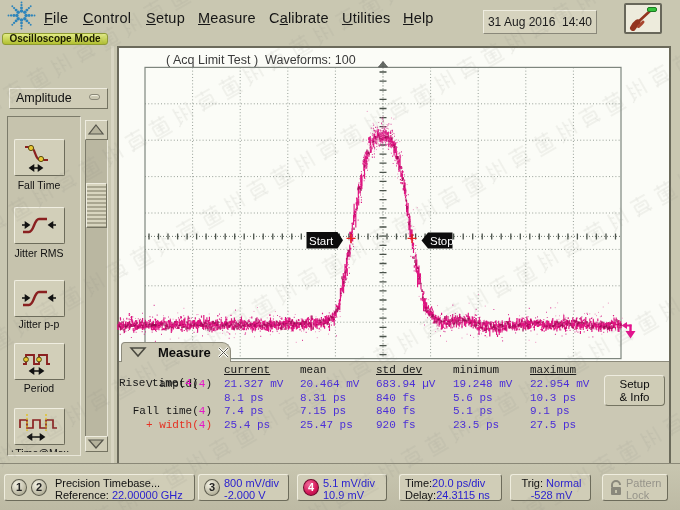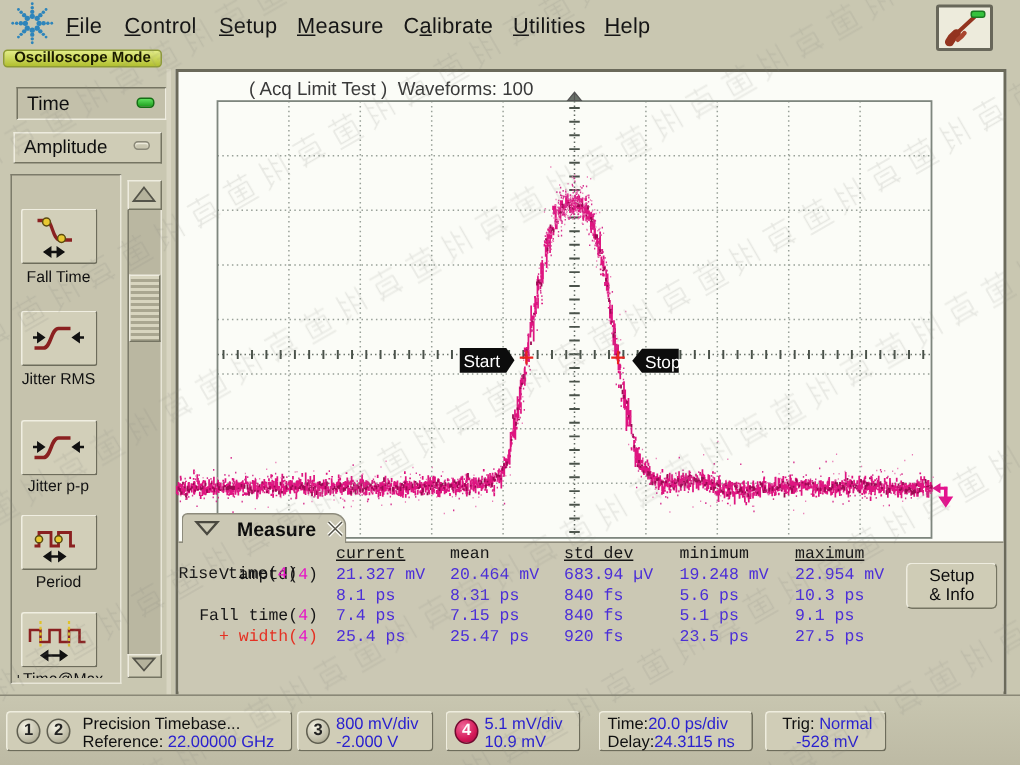--- a/index.html
+++ b/index.html
@@ -55,34 +55,31 @@
       </g>
     </svg>
 
 <div class="menu" style="left:44px"><u>F</u>ile</div>
 <div class="menu" style="left:83px"><u>C</u>ontrol</div>
 <div class="menu" style="left:146px"><u>S</u>etup</div>
 <div class="menu" style="left:198px"><u>M</u>easure</div>
 <div class="menu" style="left:269px">C<u>a</u>librate</div>
 <div class="menu" style="left:342px"><u>U</u>tilities</div>
 <div class="menu" style="left:403px"><u>H</u>elp</div>
+<div class="abs" style="left:483px;top:10px;width:114px;height:24px;background:#d6d3be;border:1px solid #8a887a;border-top-color:#efede0;border-left-color:#efede0;font-size:12px;color:#1a1a1a;text-align:center;line-height:23px">31 Aug 2016&nbsp;&nbsp;14:40</div>
 <div class="abs" style="left:624px;top:3px;width:38px;height:31px;background:#edebdc;border:2.5px solid #68675a;border-radius:2px">
  <svg width="33" height="26" viewBox="0 0 33 26">
   <path d="M7 23c1-2 2.5-4 4.5-5.5" fill="none" stroke="#93341f" stroke-width="6" stroke-linecap="round"></path>
   <path d="M11 18L24.5 5.5" fill="none" stroke="#93341f" stroke-width="2.6" stroke-linecap="round"></path>
   <path d="M12.5 21.5c2-1.5 3.5-3 4.5-4.5" fill="none" stroke="#a8452e" stroke-width="3" stroke-linecap="round"></path>
  </svg>
  <div class="abs" style="left:21px;top:2px;width:10px;height:5px;background:#35c23c;border:1px solid #1c7a22;border-radius:2px"></div>
 </div>
 
 <div class="abs" style="left:2px;top:33px;width:106px;height:12px;border-radius:3px;background:linear-gradient(#e2ec86,#b2c030);border:1px solid #8f9c33;font-size:10px;font-weight:bold;color:#1c1c00;text-align:center;line-height:10px">Oscilloscope Mode</div>
-<div class="sunken abs" style="left:11px;top:57.5px;width:100px;height:22px">
- <div class="abs" style="left:6px;top:2.5px;font-size:13px;color:#0d0d0d">Time</div>
- <div class="abs" style="right:7px;top:6px;width:12px;height:7px;border-radius:3px;background:linear-gradient(#5fe05f,#1f9e1f);border:1px solid #156e15"></div>
-</div>
 <div class="raised abs" style="left:9px;top:88px;width:99px;height:21px">
  <div class="abs" style="left:6px;top:2px;font-size:12.5px;color:#0d0d0d">Amplitude</div>
  <div class="abs" style="right:7px;top:5px;width:11px;height:6px;border-radius:3px;background:#c9c6b0;border:1px solid #8a8878;box-shadow:inset 0 1px 1px #f4f2e4"></div>
 </div>
 
 <div class="abs" style="left:7px;top:116px;width:74px;height:340px;background:#c6c3ad;border-top:1.5px solid #7c7b6a;border-left:1.5px solid #7c7b6a;border-right:1.5px solid #e8e6d8;border-bottom:1.5px solid #e8e6d8;overflow:hidden"></div>
 
 <div class="ibtn" style="top:139px"><svg width="48" height="34" viewBox="0 0 48 34">
  <path d="M10 7h6c4 0 4 13 9 13h8" fill="none" stroke="#8a2020" stroke-width="2.2"></path>
  <circle cx="16" cy="8" r="2.6" fill="#e8c832" stroke="#5a4a10" stroke-width="1"></circle>
@@ -215,20 +212,28 @@
 </div>
 <div class="bbtn" style="left:297px;width:90px">
  <div class="circ" style="left:5px;top:4px;background:radial-gradient(circle at 35% 30%,#f06a9a,#d41858 60%,#a00d40);border-color:#6e0a2e;color:#fff">4</div>
  <div class="abs blue" style="left:25px;top:2px">5.1 mV/div<br>10.9 mV</div>
 </div>
 <div class="bbtn" style="left:399px;width:103px">
  <div class="abs" style="left:5px;top:2px">Time:<span class="blue">20.0 ps/div</span><br>Delay:<span class="blue">24.3115 ns</span></div>
 </div>
 <div class="bbtn" style="left:510px;width:81px;text-align:center">
  <div class="abs" style="left:0;top:2px;width:81px">Trig: <span class="blue">Normal</span><br><span class="blue">-528 mV</span></div>
+</div>
+<div class="bbtn" style="left:602px;width:66px;color:#96948a">
+ <svg class="abs" style="left:6px;top:5px" width="14" height="16">
+        <path d="M3 7V5a4 4 0 018 0" fill="none" stroke="#8a887c" stroke-width="2"></path>
+        <rect x="2" y="7" width="10" height="8" rx="1" fill="#8a887c"></rect>
+        <rect x="6" y="10" width="2" height="3" fill="#c6c4ae"></rect>
+      </svg>
+ <div class="abs" style="left:23px;top:2px">Pattern<br>Lock</div>
 </div>
 
 <svg width="680" height="510" style="position:absolute;left:0;top:0;pointer-events:none">
       <defs>
         <g id="wg0" stroke="#85857c" fill="none" stroke-width="1">
           <path d="M2 4h18M7 1v5M15 1v5M4 8h14M4 8v10h14v-10M7 11h8M7 14h8M11 8v10M2 21h18"></path>
         </g>
         <g id="wg1" stroke="#85857c" fill="none" stroke-width="1">
           <path d="M4 2v17M11 2v17M18 2v17M4 6l4 2M11 6l4 2M4 12l4 2M11 12l4 2M1 21l6-4"></path>
         </g>

